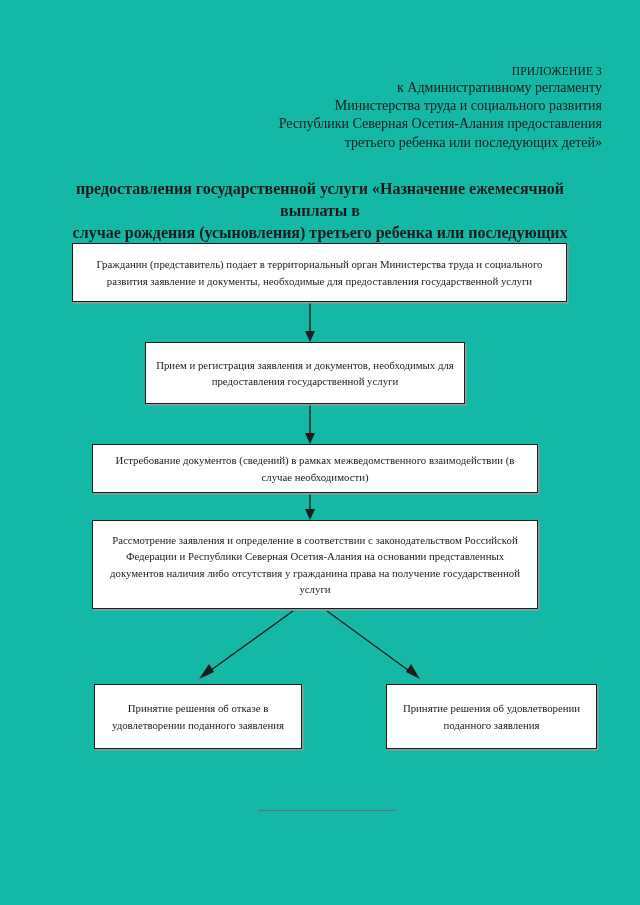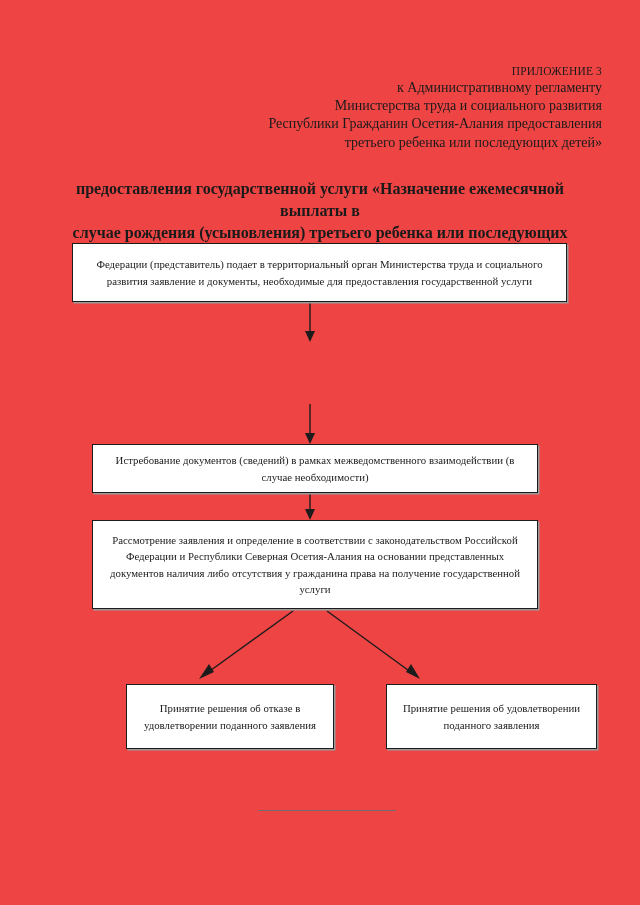--- a/index.html
+++ b/index.html
@@ -14,21 +14,21 @@
     font-family: "Liberation Serif", "DejaVu Serif", serif;
     color: #1a1a1a;
     overflow: hidden;
   }
   #page {
     position: absolute;
     left: 0;
     top: 0;
     width: 640px;
     height: 905px;
-    background: #ef4444;
+    background: #14b8a6;
   }
 
   
   .header-block {
     position: absolute;
     left: 250px;
     top: 64px;
     width: 352px;
     text-align: right;
     line-height: 1.30;
@@ -70,21 +70,21 @@
     line-height: 1.52;
     font-size: 10.8px;
     box-shadow: 1.5px 1.5px 0 0 #9a9a9a;
   }
   .node .node-text { display: block; width: 100%; }
 
   #node-1 { left: 72px;  top: 243px; width: 495px; height: 59px; }
   #node-2 { left: 145px; top: 342px; width: 320px; height: 62px; }
   #node-3 { left: 92px;  top: 444px; width: 446px; height: 49px; }
   #node-4 { left: 92px;  top: 520px; width: 446px; height: 89px; }
-  #node-5 { left: 94px;  top: 684px; width: 208px; height: 65px; margin-left: 32px; }
+  #node-5 { left: 94px;  top: 684px; width: 208px; height: 65px; }
   #node-6 { left: 342px; top: 684px; width: 211px; height: 65px; margin-left: 44px; }
 
   
   .connector {
     position: absolute;
     pointer-events: none;
   }
   svg.connector { overflow: visible; }
   .conn-line {
     stroke: #1c1c1c;
@@ -105,21 +105,21 @@
 </style>
 </head>
 <body>
 
 <div id="page">
 
   <div class="header-block">
     <div class="header-line-1">ПРИЛОЖЕНИЕ 3</div>
     <div class="header-line">к Административному регламенту</div>
     <div class="header-line">Министерства труда и социального развития</div>
-    <div class="header-line">Республики Гражданин Осетия-Алания предоставления</div>
+    <div class="header-line">Республики Северная Осетия-Алания предоставления</div>
     <div class="header-line">третьего ребенка или последующих детей»</div>
   </div>
 
   <div class="title-block">
     <div class="title-sub">предоставления государственной услуги «Назначение ежемесячной выплаты в</div>
     <div class="title-sub">случае рождения (усыновления) третьего ребенка или последующих детей»</div>
   </div>
 
   <svg class="connector" width="640" height="905" viewBox="0 0 640 905" style="left:0; top:0;">
 
@@ -133,23 +133,26 @@
     <polygon class="conn-head" points="310,520 305,509 315,509"></polygon>
 
     <line class="conn-line" x1="293" y1="611" x2="207" y2="673"></line>
     <polygon class="conn-head" points="199,679 209,664 214,672"></polygon>
 
     <line class="conn-line" x1="327" y1="611" x2="412" y2="673"></line>
     <polygon class="conn-head" points="420,679 406,672 411,664"></polygon>
   </svg>
 
   <div class="node" id="node-1">
-    <span class="node-text">Федерации (представитель) подает в территориальный орган Министерства труда и социального развития заявление и документы, необходимые для предоставления государственной услуги</span>
+    <span class="node-text">Гражданин (представитель) подает в территориальный орган Министерства труда и социального развития заявление и документы, необходимые для предоставления государственной услуги</span>
   </div>
 
+  <div class="node" id="node-2">
+    <span class="node-text">Прием и регистрация заявления и документов, необходимых для предоставления государственной услуги</span>
+  </div>
 
   <div class="node" id="node-4">
     <span class="node-text">Рассмотрение заявления и определение в соответствии с законодательством Российской Федерации и Республики Северная Осетия-Алания на основании представленных документов наличия либо отсутствия у гражданина права на получение государственной услуги</span>
   </div>
 
   <div class="node" id="node-3">
     <span class="node-text">Истребование документов (сведений) в рамках межведомственного взаимодействии (в случае необходимости)</span>
   </div>
 
   <div class="node" id="node-5">

